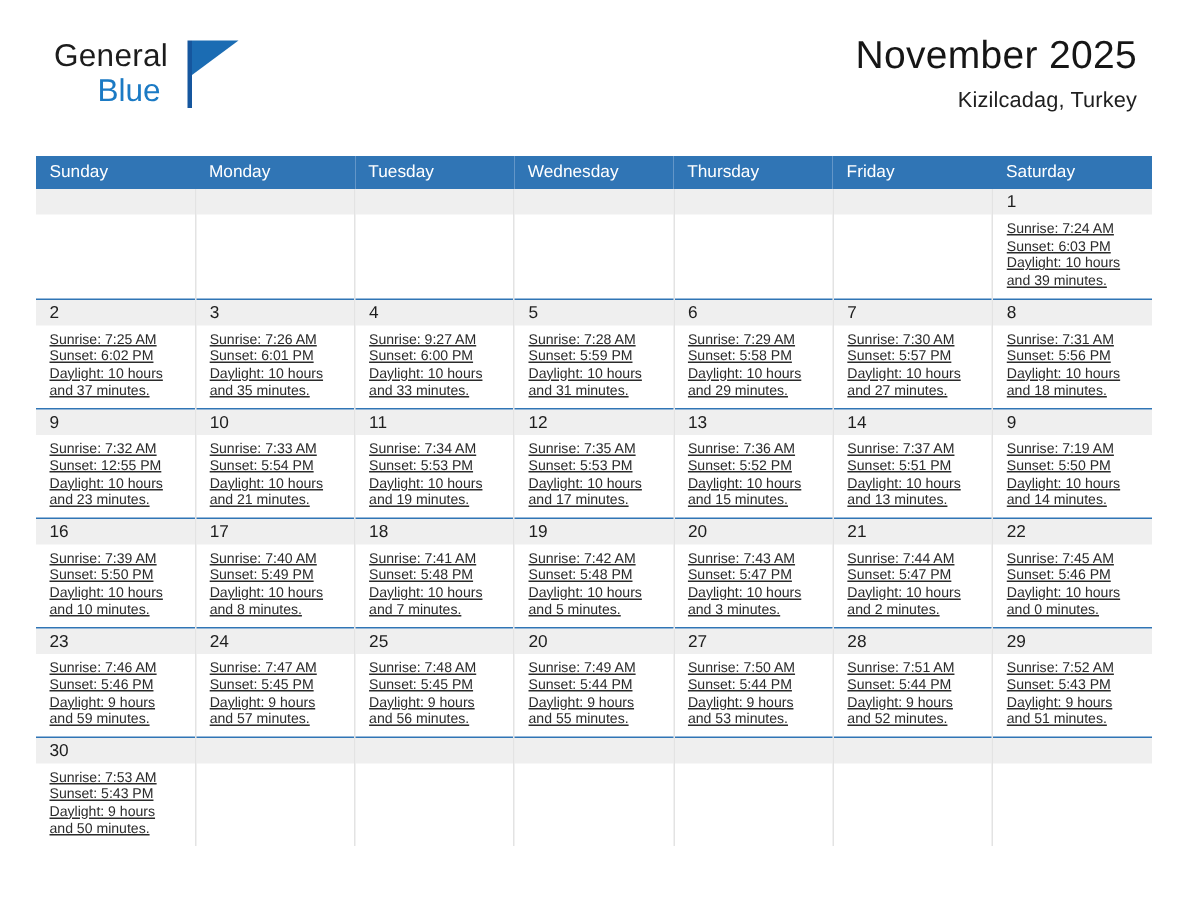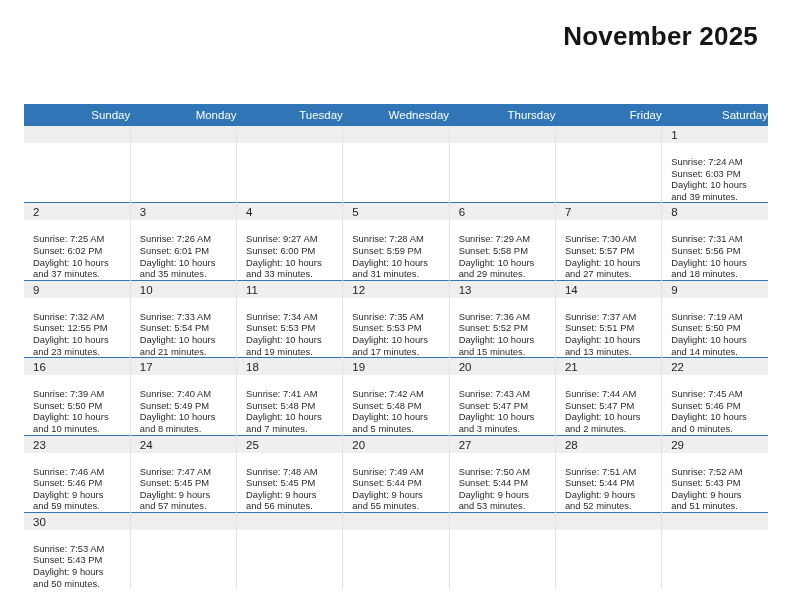--- a/index.html
+++ b/index.html
@@ -78,21 +78,21 @@
     font-family: "Liberation Sans", sans-serif;
   }
   .title-block {
     position: absolute;
     right: 10px;
     top: 22px;
     text-align: right;
   }
   .cal-title {
     font-size: 26px;
-    font-weight: bold;
+    font-weight: normal;
     color: #161616;
     line-height: 1.15;
     letter-spacing: .2px;
   }
   .cal-subtitle {
     margin-top: 7px;
     font-size: 14.5px;
     color: #202020;
     letter-spacing: .1px;
   }
@@ -104,21 +104,21 @@
     top: 104px;
     width: 744px;
     border-collapse: collapse;
     table-layout: fixed;
   }
   .cal th {
     background: #3075b5;
     color: #ffffff;
     font-size: 11.5px;
     font-weight: normal;
-    text-align: right;
+    text-align: left;
     padding: 5px 0 5px 9px;
     height: 19px;
     box-sizing: border-box;
     border: none;
   }
   .cal td {
     vertical-align: top;
     padding: 0;
     border-top: 1px solid #3075b5;
     border-right: 1px solid #e3e3e3;
@@ -135,37 +135,47 @@
     height: 17px;
     box-sizing: border-box;
     line-height: 12px;
   }
   .daynum.empty {
     background: #efefef;
     color: transparent;
   }
   td.blank .daynum { background: #efefef; }
   .info {
-    padding: 13px 6px 0 9px;
+    padding: 3px 6px 0 9px;
     font-size: 9.4px;
     line-height: 11.6px;
     color: #2b2b2b;
+    text-decoration: underline;
   }
   .info div { white-space: nowrap; }
 </style>
 </head>
 <body>
 
 <div class="page">
 
   <div class="topbar">
 
+    <div class="brand">
+      <span class="brand-general">General</span>
+      <span class="brand-flagwrap">
+        <span class="brand-pole"></span>
+        <span class="brand-flag"></span>
+      </span>
+      <span class="brand-blue">Blue</span>
+    </div>
 
     <div class="title-block">
       <div class="cal-title">November 2025</div>
+      <div class="cal-subtitle">Kizilcadag, Turkey</div>
     </div>
 
   </div>
 
   <table class="cal">
     <thead>
       <tr>
         <th>Sunday</th>
         <th>Monday</th>
         <th>Tuesday</th>

